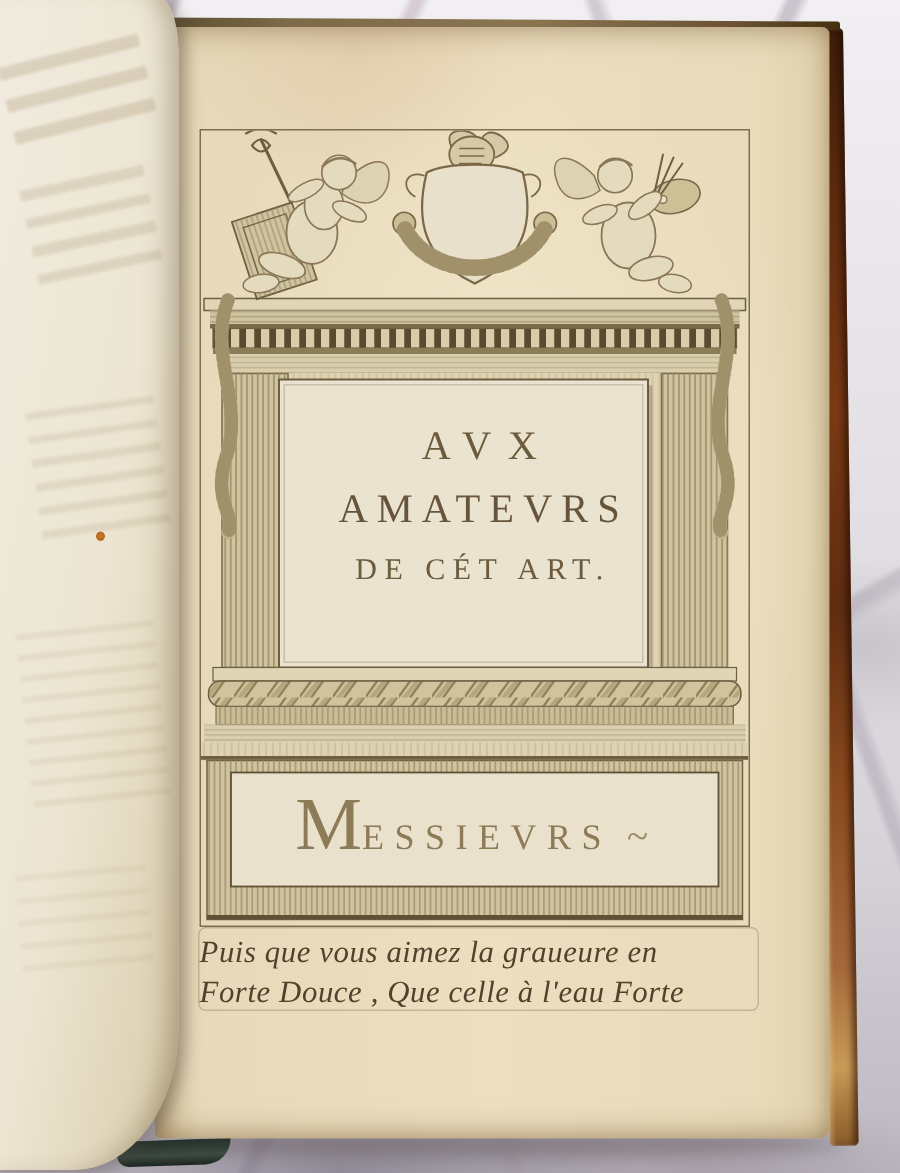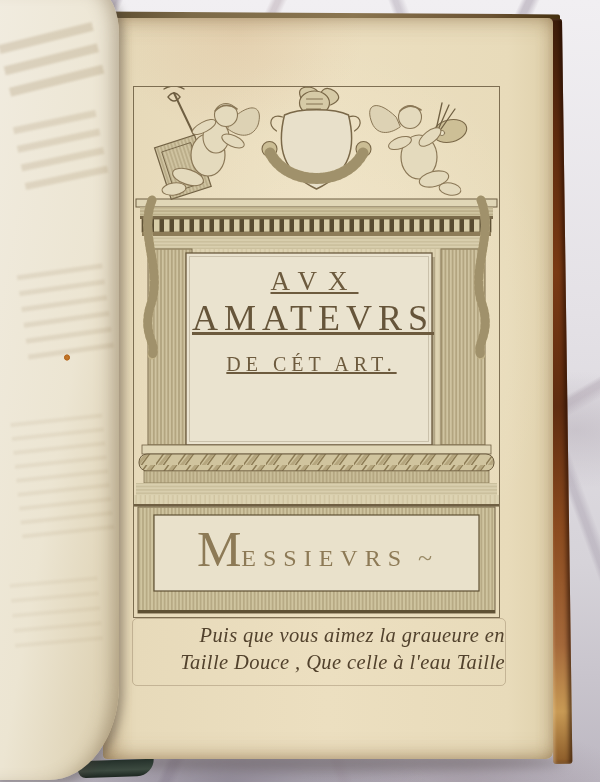--- a/index.html
+++ b/index.html
@@ -78,39 +78,39 @@
       inset 14px 0 26px -12px rgba(120,95,60,.6),
       inset -8px 0 16px -9px rgba(140,110,70,.5);
   }
   
   .plate{
     position:absolute;left:30px;top:68px;width:365px;height:530px;
     border:1px solid rgba(95,80,52,.78);
   }
   .plate svg{position:absolute;inset:0;display:block;}
   .title-text{
-    position:absolute;left:52px;top:166px;width:246px;height:192px;
-    text-align:center;color:#6d5b3e;padding-top:13px;box-sizing:border-box;text-decoration:underline;
+    position:absolute;left:52px;top:166px;width:267px;height:192px;
+    text-align:center;color:#6d5b3e;padding-top:29px;box-sizing:border-box;
   }
   .t1{font-size:27px;letter-spacing:11px;text-indent:11px;}
-  .t2{font-size:36px;letter-spacing:6px;text-indent:6px;color:#66553a;}
+  .t2{font-size:27px;letter-spacing:6px;text-indent:6px;margin-top:11px;color:#66553a;}
   .t3{font-size:20px;letter-spacing:5px;text-indent:5px;margin-top:14px;}
   .mess-text{
     position:absolute;left:24px;top:428px;width:313px;height:76px;
     display:flex;align-items:baseline;justify-content:center;
     color:#8d7a56;padding-top:14px;box-sizing:border-box;
   }
   .mess-initial{font-size:50px;line-height:40px;}
   .mess-rest{font-size:24px;letter-spacing:7px;}
   .mess-flourish{font-size:26px;margin-left:10px;color:#9a8a66;}
   
   .script-block{
-    position:absolute;left:29px;top:600px;width:374px;height:68px;
+    position:absolute;left:29px;top:600px;width:374px;height:56px;
     border:1px solid rgba(120,100,70,.32);border-radius:5px;
-    text-align:right;color:#52422d;font-style:italic;
+    text-align:left;color:#52422d;font-style:italic;
     padding-top:3px;box-sizing:border-box;
   }
   .script-line{font-size:20.5px;line-height:27px;letter-spacing:.4px;white-space:nowrap;}
 </style>
 </head>
 <body>
 
 <div class="marble"></div>
 <div class="book-shadow"></div>
 <div class="cover-top"></div>
@@ -252,21 +252,21 @@
 
     <div class="mess-text">
       <span class="mess-initial">M</span>
         <span class="mess-rest">ESSIEVRS</span>
         <span class="mess-flourish">~</span>
     </div>
   </div>
 
   <div class="script-block">
     <div class="script-line">Puis que vous aimez la graueure en</div>
-    <div class="script-line">Taille Douce , Que celle à l'eau Taille</div>
+    <div class="script-line">Forte Douce , Que celle à l'eau Forte</div>
   </div>
 </div>
 
 <div class="page-left">
   <div class="smudge sm1"></div>
   <div class="smudge sm2"></div>
   <div class="smudge sm3"></div>
   <div class="smudge sm4"></div>
   <div class="smudge sm5"></div>
   <div class="fox-dot"></div>

